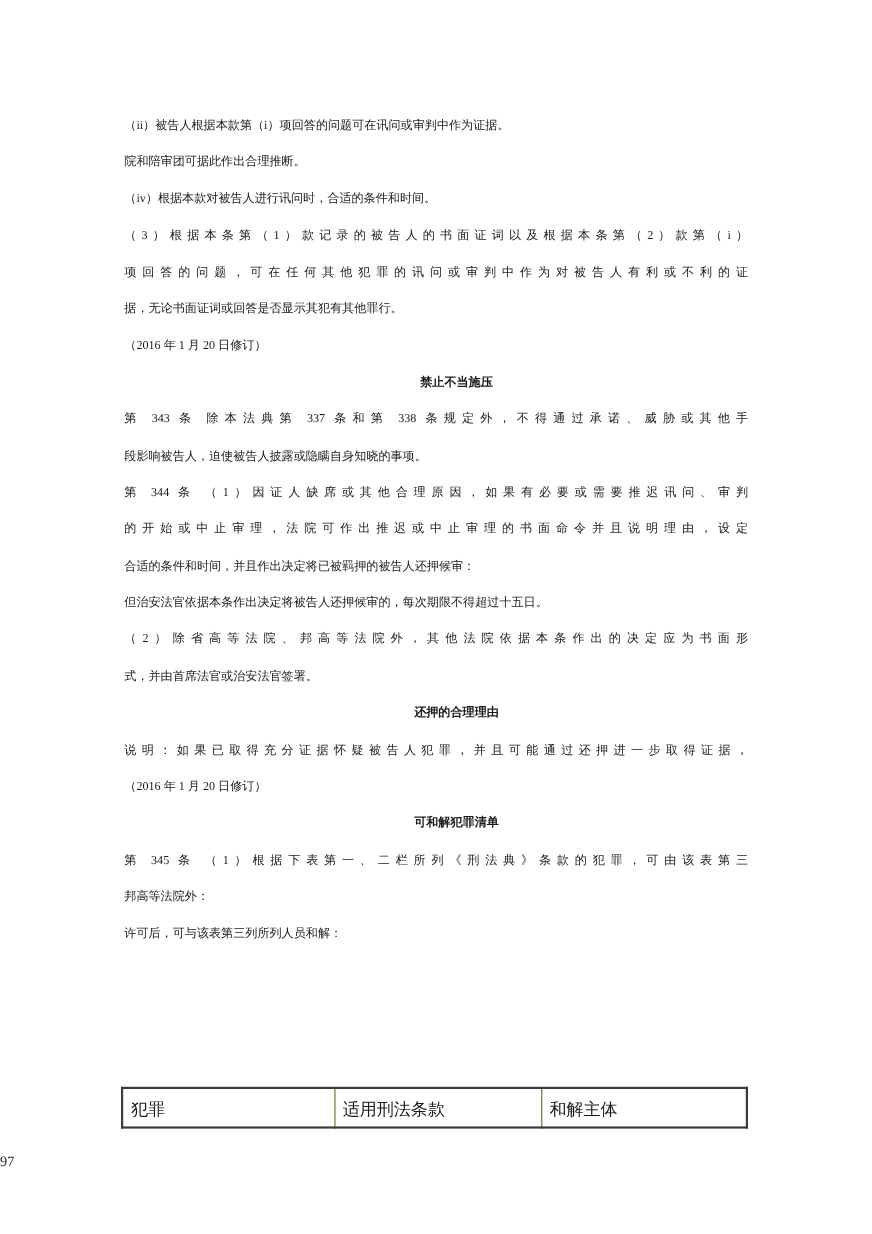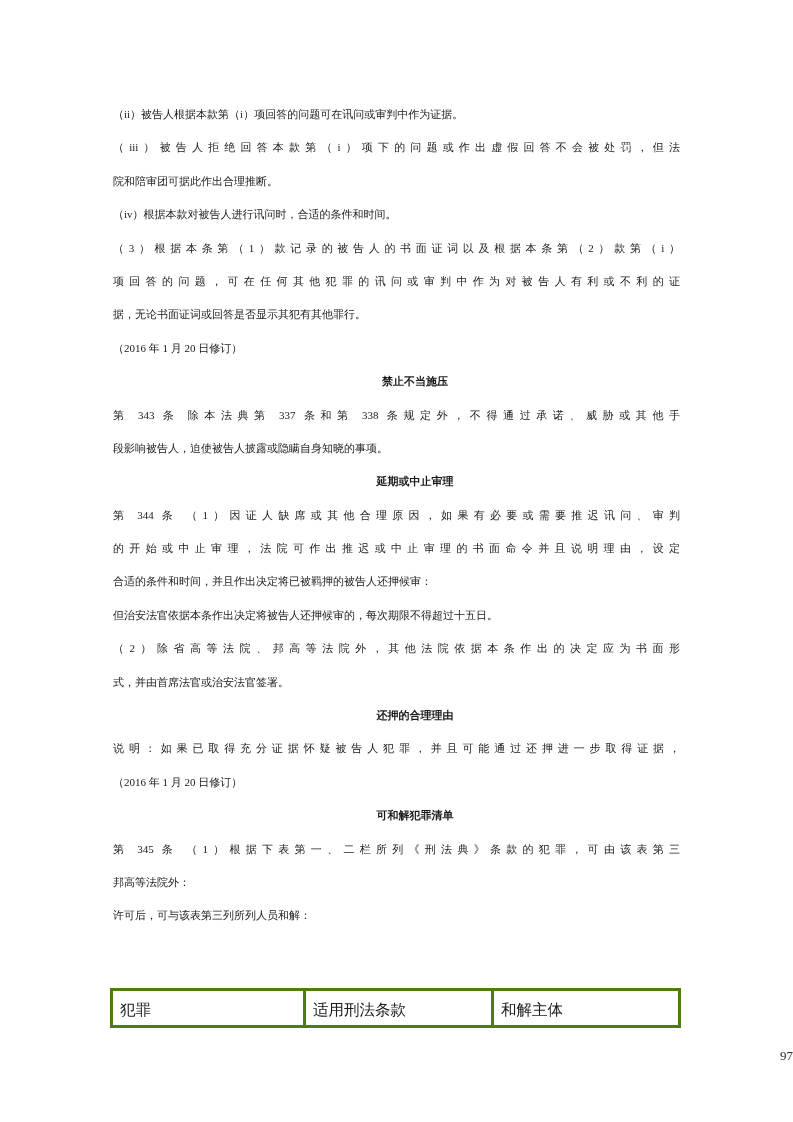--- a/index.html
+++ b/index.html
@@ -37,55 +37,53 @@
   }
   .offence-table{
     position:absolute;
     left:110px;top:988px;
     width:568px;
     border-collapse:collapse;
     table-layout:fixed;
     border:2px solid #3b3b3b;
   }
   .offence-table th{
-    border:3px solid #4d7c0f;
+    border:1px solid #4d7c0f;
     font-weight:normal;
     font-size:15.5px;
     text-align:left;
     vertical-align:middle;
     padding:9px 6px 4px 7px;
     height:18px;
   }
   .page-number{
     position:absolute;
     left:0;top:1048px;
     width:793px;
-    text-align:right;
+    text-align:left;
     font-size:13px;
     color:#2a2a2a;
   }
 </style>
 </head>
 <body>
 
 <div class="page">
 
   <div class="content">
       <div class="line body">（ii）被告人根据本款第（i）项回答的问题可在讯问或审判中作为证据。</div>
-      <div class="line body just">（iii）被告人拒绝回答本款第（i）项下的问题或作出虚假回答不会被处罚，但法</div>
       <div class="line body">院和陪审团可据此作出合理推断。</div>
       <div class="line body">（iv）根据本款对被告人进行讯问时，合适的条件和时间。</div>
       <div class="line body just">（3）根据本条第（1）款记录的被告人的书面证词以及根据本条第（2）款第（i）</div>
       <div class="line body just">项回答的问题，可在任何其他犯罪的讯问或审判中作为对被告人有利或不利的证</div>
       <div class="line body">据，无论书面证词或回答是否显示其犯有其他罪行。</div>
       <div class="line body">（2016 年 1 月 20 日修订）</div>
       <div class="line heading">禁止不当施压</div>
       <div class="line body just">第 343 条 除本法典第 337 条和第 338 条规定外，不得通过承诺、威胁或其他手</div>
       <div class="line body">段影响被告人，迫使被告人披露或隐瞒自身知晓的事项。</div>
-      <div class="line heading">延期或中止审理</div>
       <div class="line body just">第 344 条 （1）因证人缺席或其他合理原因，如果有必要或需要推迟讯问、审判</div>
       <div class="line body just">的开始或中止审理，法院可作出推迟或中止审理的书面命令并且说明理由，设定</div>
       <div class="line body">合适的条件和时间，并且作出决定将已被羁押的被告人还押候审：</div>
       <div class="line body">但治安法官依据本条作出决定将被告人还押候审的，每次期限不得超过十五日。</div>
       <div class="line body just">（2）除省高等法院、邦高等法院外，其他法院依据本条作出的决定应为书面形</div>
       <div class="line body">式，并由首席法官或治安法官签署。</div>
       <div class="line heading">还押的合理理由</div>
       <div class="line body just">说明：如果已取得充分证据怀疑被告人犯罪，并且可能通过还押进一步取得证据，</div>
       <div class="line body">（2016 年 1 月 20 日修订）</div>
       <div class="line heading">可和解犯罪清单</div>

